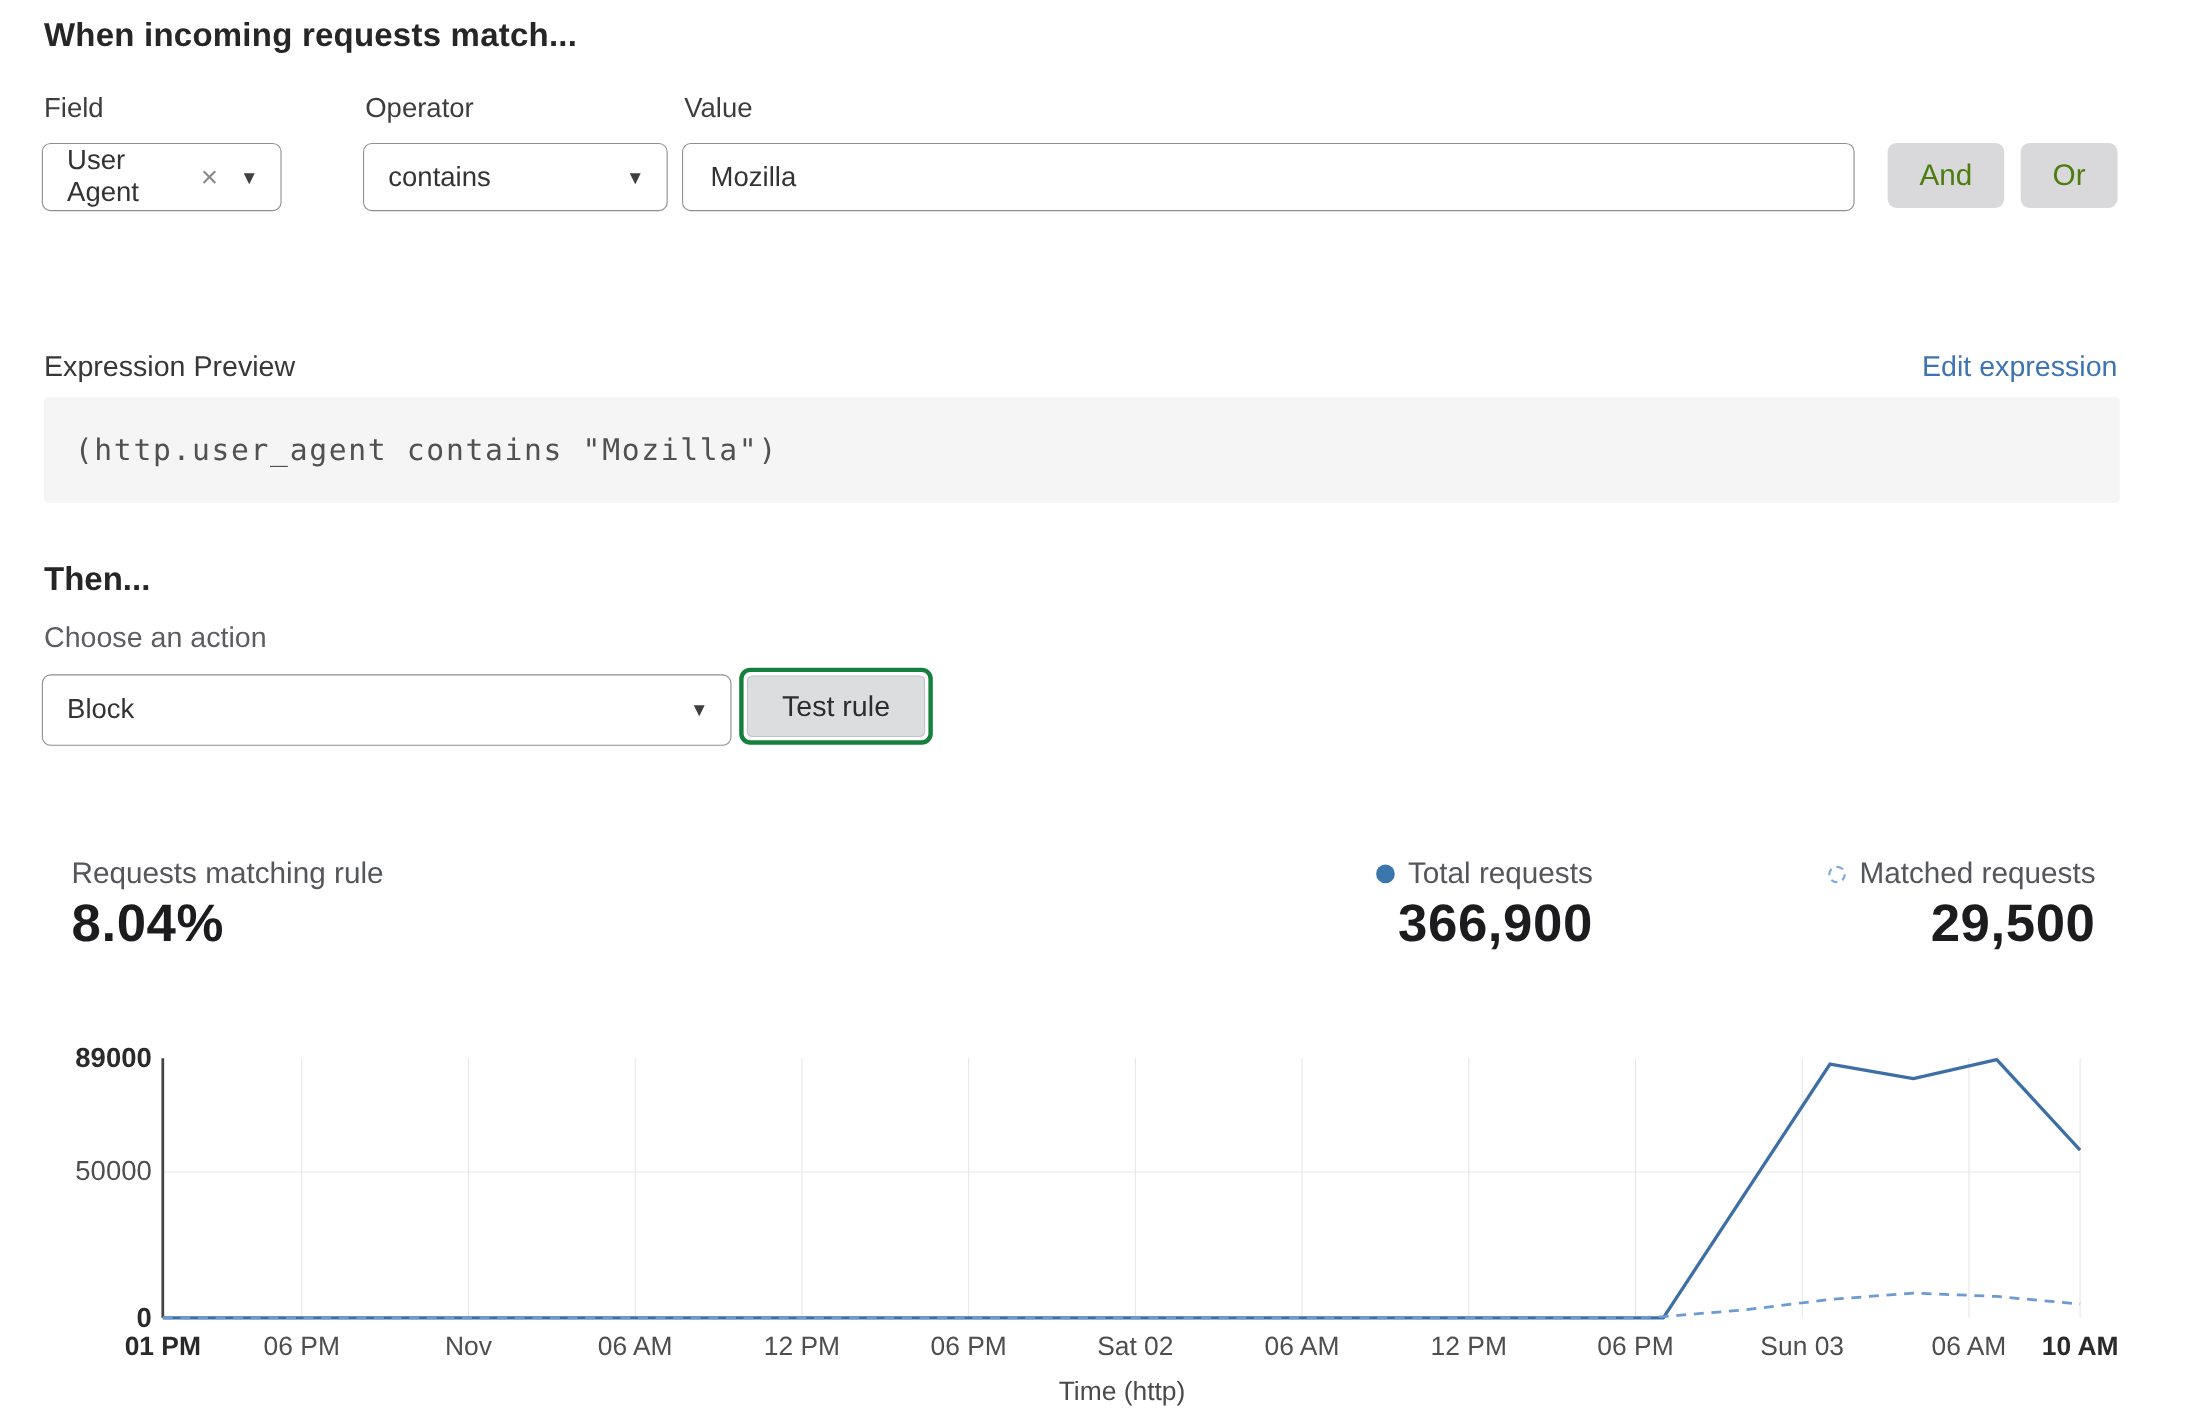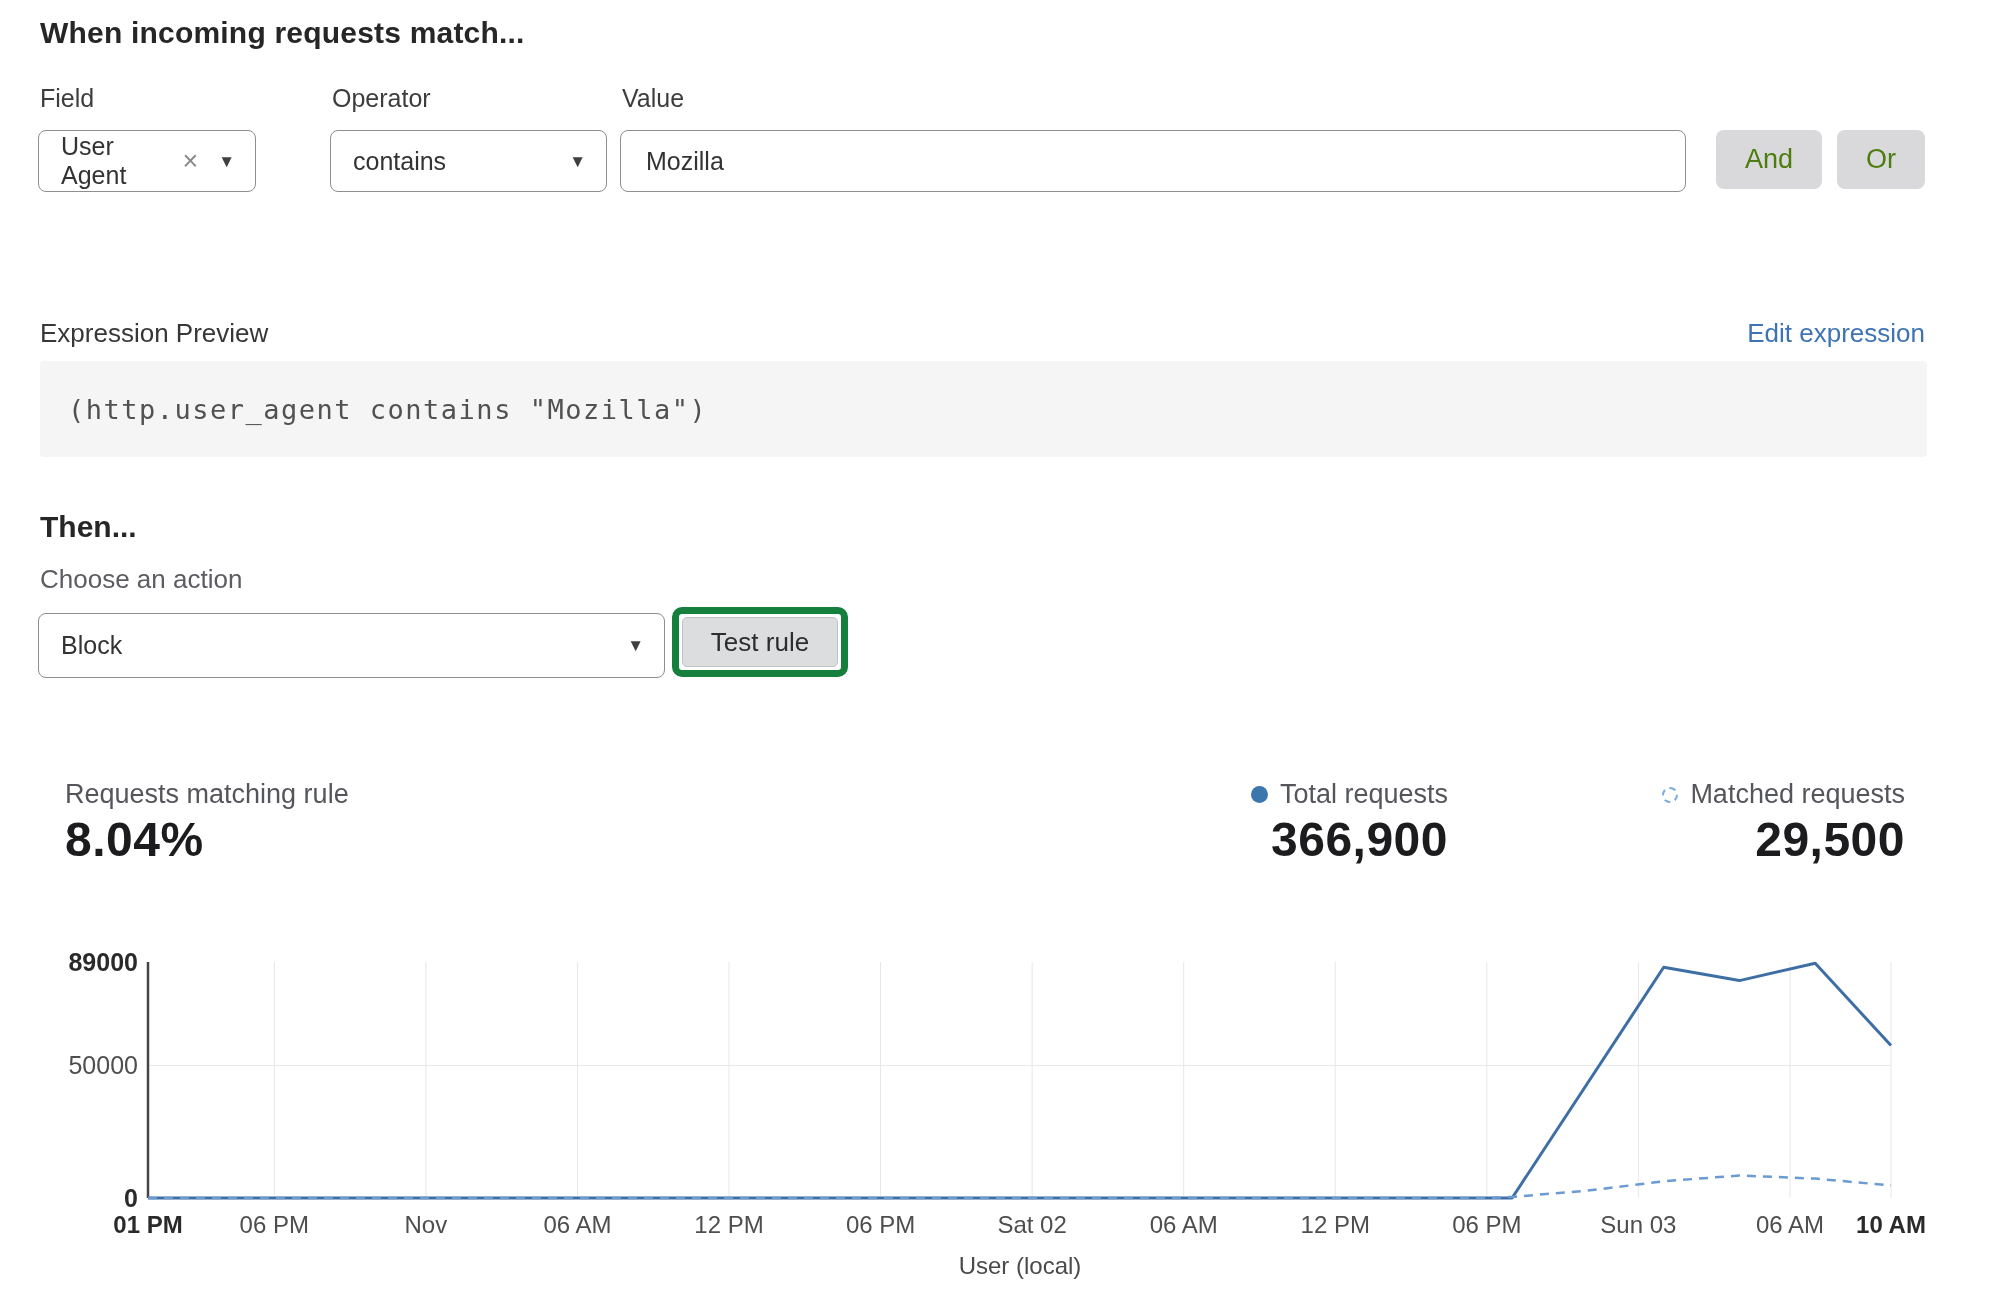--- a/index.html
+++ b/index.html
@@ -25,21 +25,21 @@
 
   .exprlabel { font-size:26px; color:#373737; }
   .editlink { font-size:26px; color:#3e74b3; cursor:pointer; text-decoration:none; }
   .codebox { background:#f5f5f6; border-radius:4px; height:96px; display:flex; align-items:center; }
   .codebox code { font-family:"DejaVu Sans Mono", monospace; font-size:27px; color:#515151;
     letter-spacing:1.5px; padding-left:28px; }
 
   .h2 { font-size:30px; font-weight:bold; color:#262626; }
   .sublabel { font-size:26px; color:#5c5c62; }
 
-  .testwrap { border:7px solid #15803d; border-radius:10px; background:#ffffff; padding:3px; }
+  .testwrap { border:4px solid #15803d; border-radius:10px; background:#ffffff; padding:3px; }
   .testbtn { background:#dcdddf; border:1px solid #bfc2c6; border-radius:5px; width:100%; height:100%;
     font-size:26px; color:#2d2d2d; font-family:"Liberation Sans", sans-serif; cursor:pointer; }
 
   .statlabel { font-size:27px; color:#55565b; display:flex; align-items:center; gap:12px; }
   .statvalue { font-size:48px; font-weight:bold; color:#1c1c1e; letter-spacing:.5px; }
   .dot { width:17px; height:17px; border-radius:50%; background:#3b76ad; display:inline-block; }
   .dashedcircle { width:16px; height:16px; border-radius:50%; border:2.5px dashed #7aabdf; display:inline-block; background:#fff; }
   .alignright { text-align:right;margin-left:32px; }
   .statlabel.jend { justify-content:flex-end; }
 
@@ -149,14 +149,14 @@
       <div class="xtick" style="left: 659px;">12 PM</div>
       <div class="xtick" style="left: 810.565px;">06 PM</div>
       <div class="xtick" style="left: 962.13px;">Sat 02</div>
       <div class="xtick" style="left: 1113.7px;">06 AM</div>
       <div class="xtick" style="left: 1265.26px;">12 PM</div>
       <div class="xtick" style="left: 1416.83px;">06 PM</div>
       <div class="xtick" style="left: 1568.39px;">Sun 03</div>
       <div class="xtick" style="left: 1719.96px;">06 AM</div>
       <div class="xtick bold" style="left: 1821px;">10 AM</div>
     </div>
-  <div class="timelabel">User (local)</div>
+  <div class="timelabel">Time (http)</div>
 </div>
 
 </body></html>

